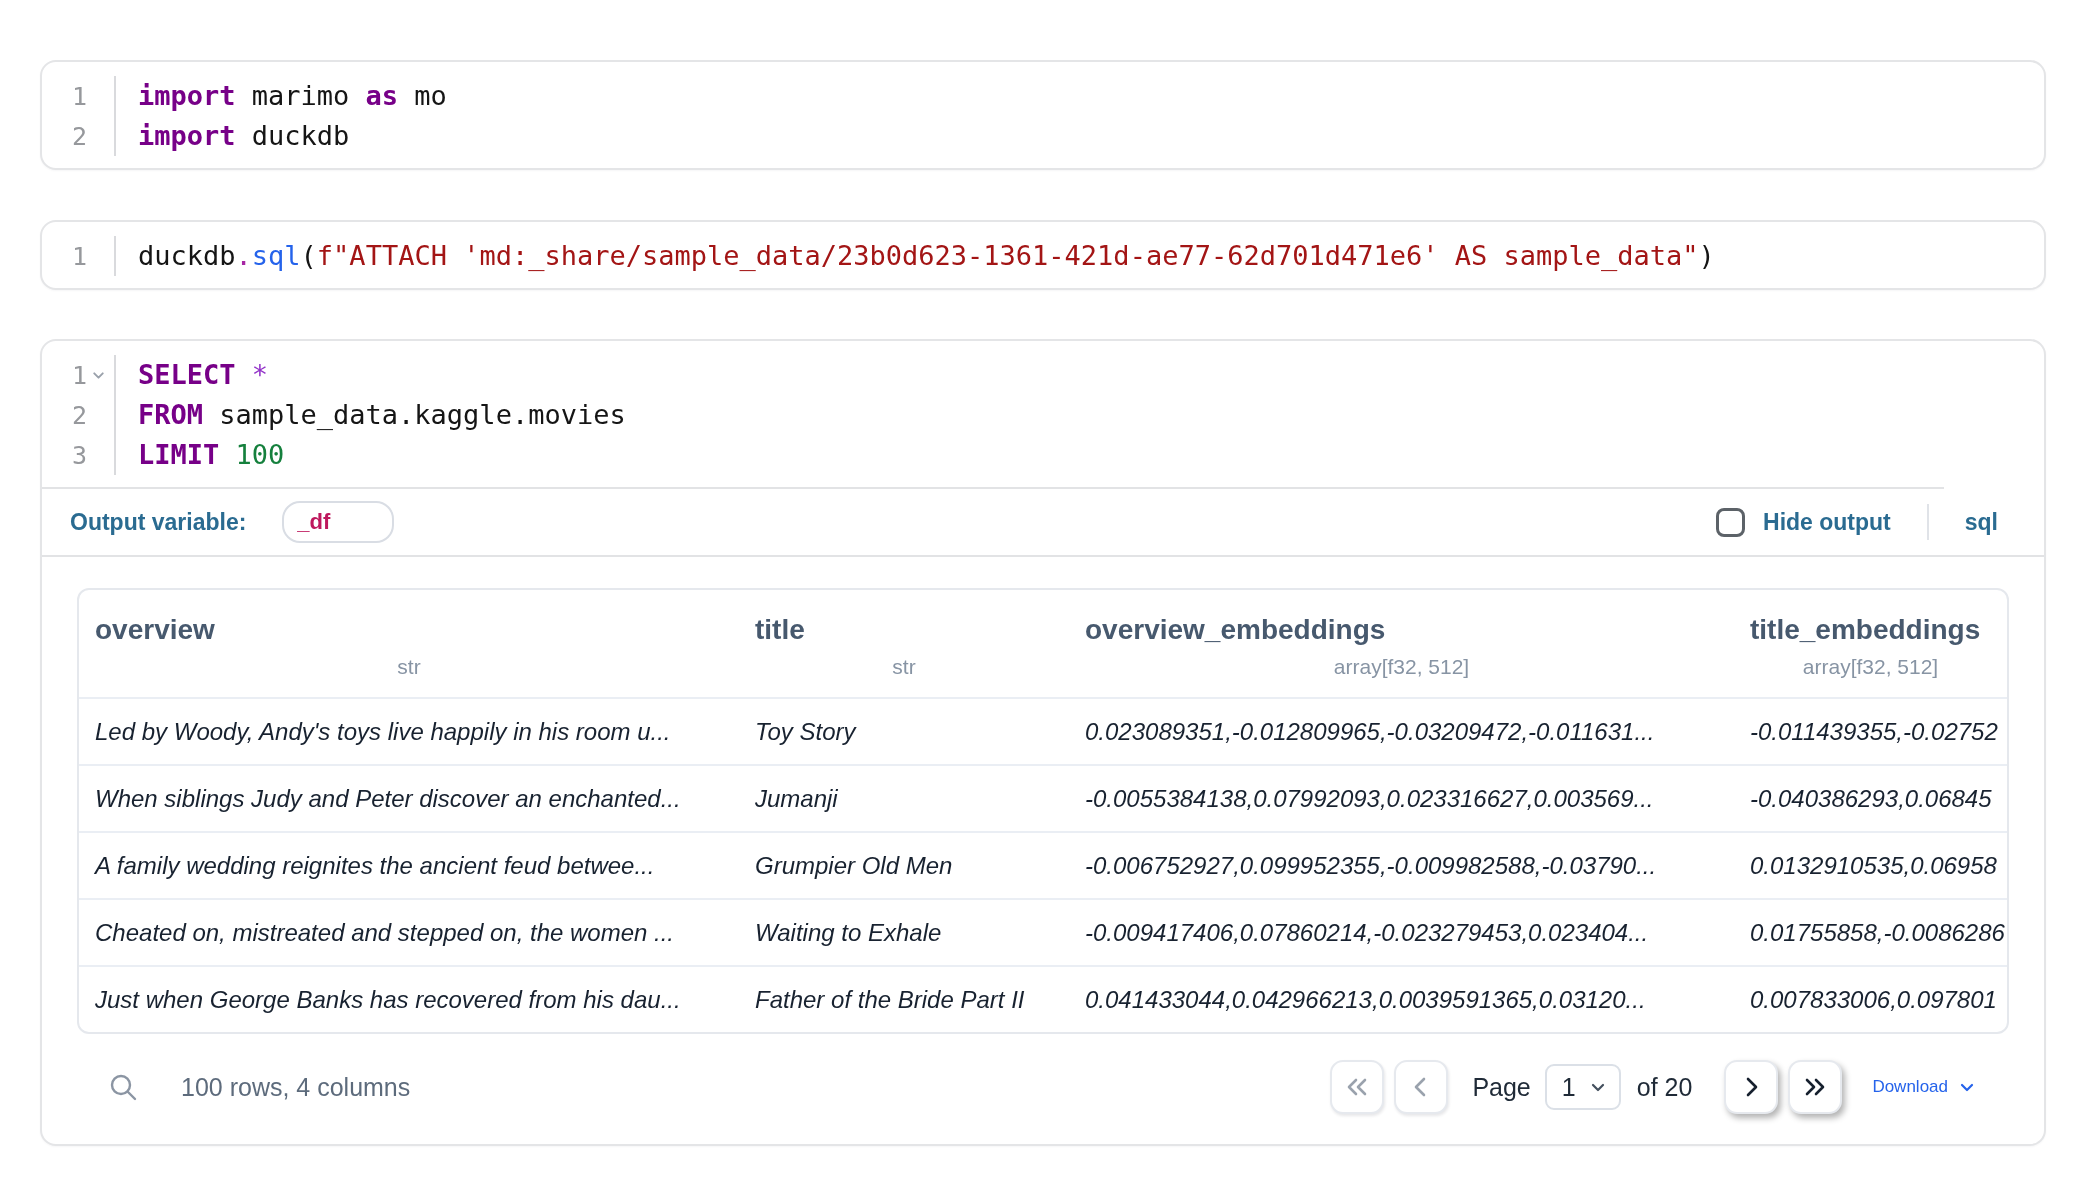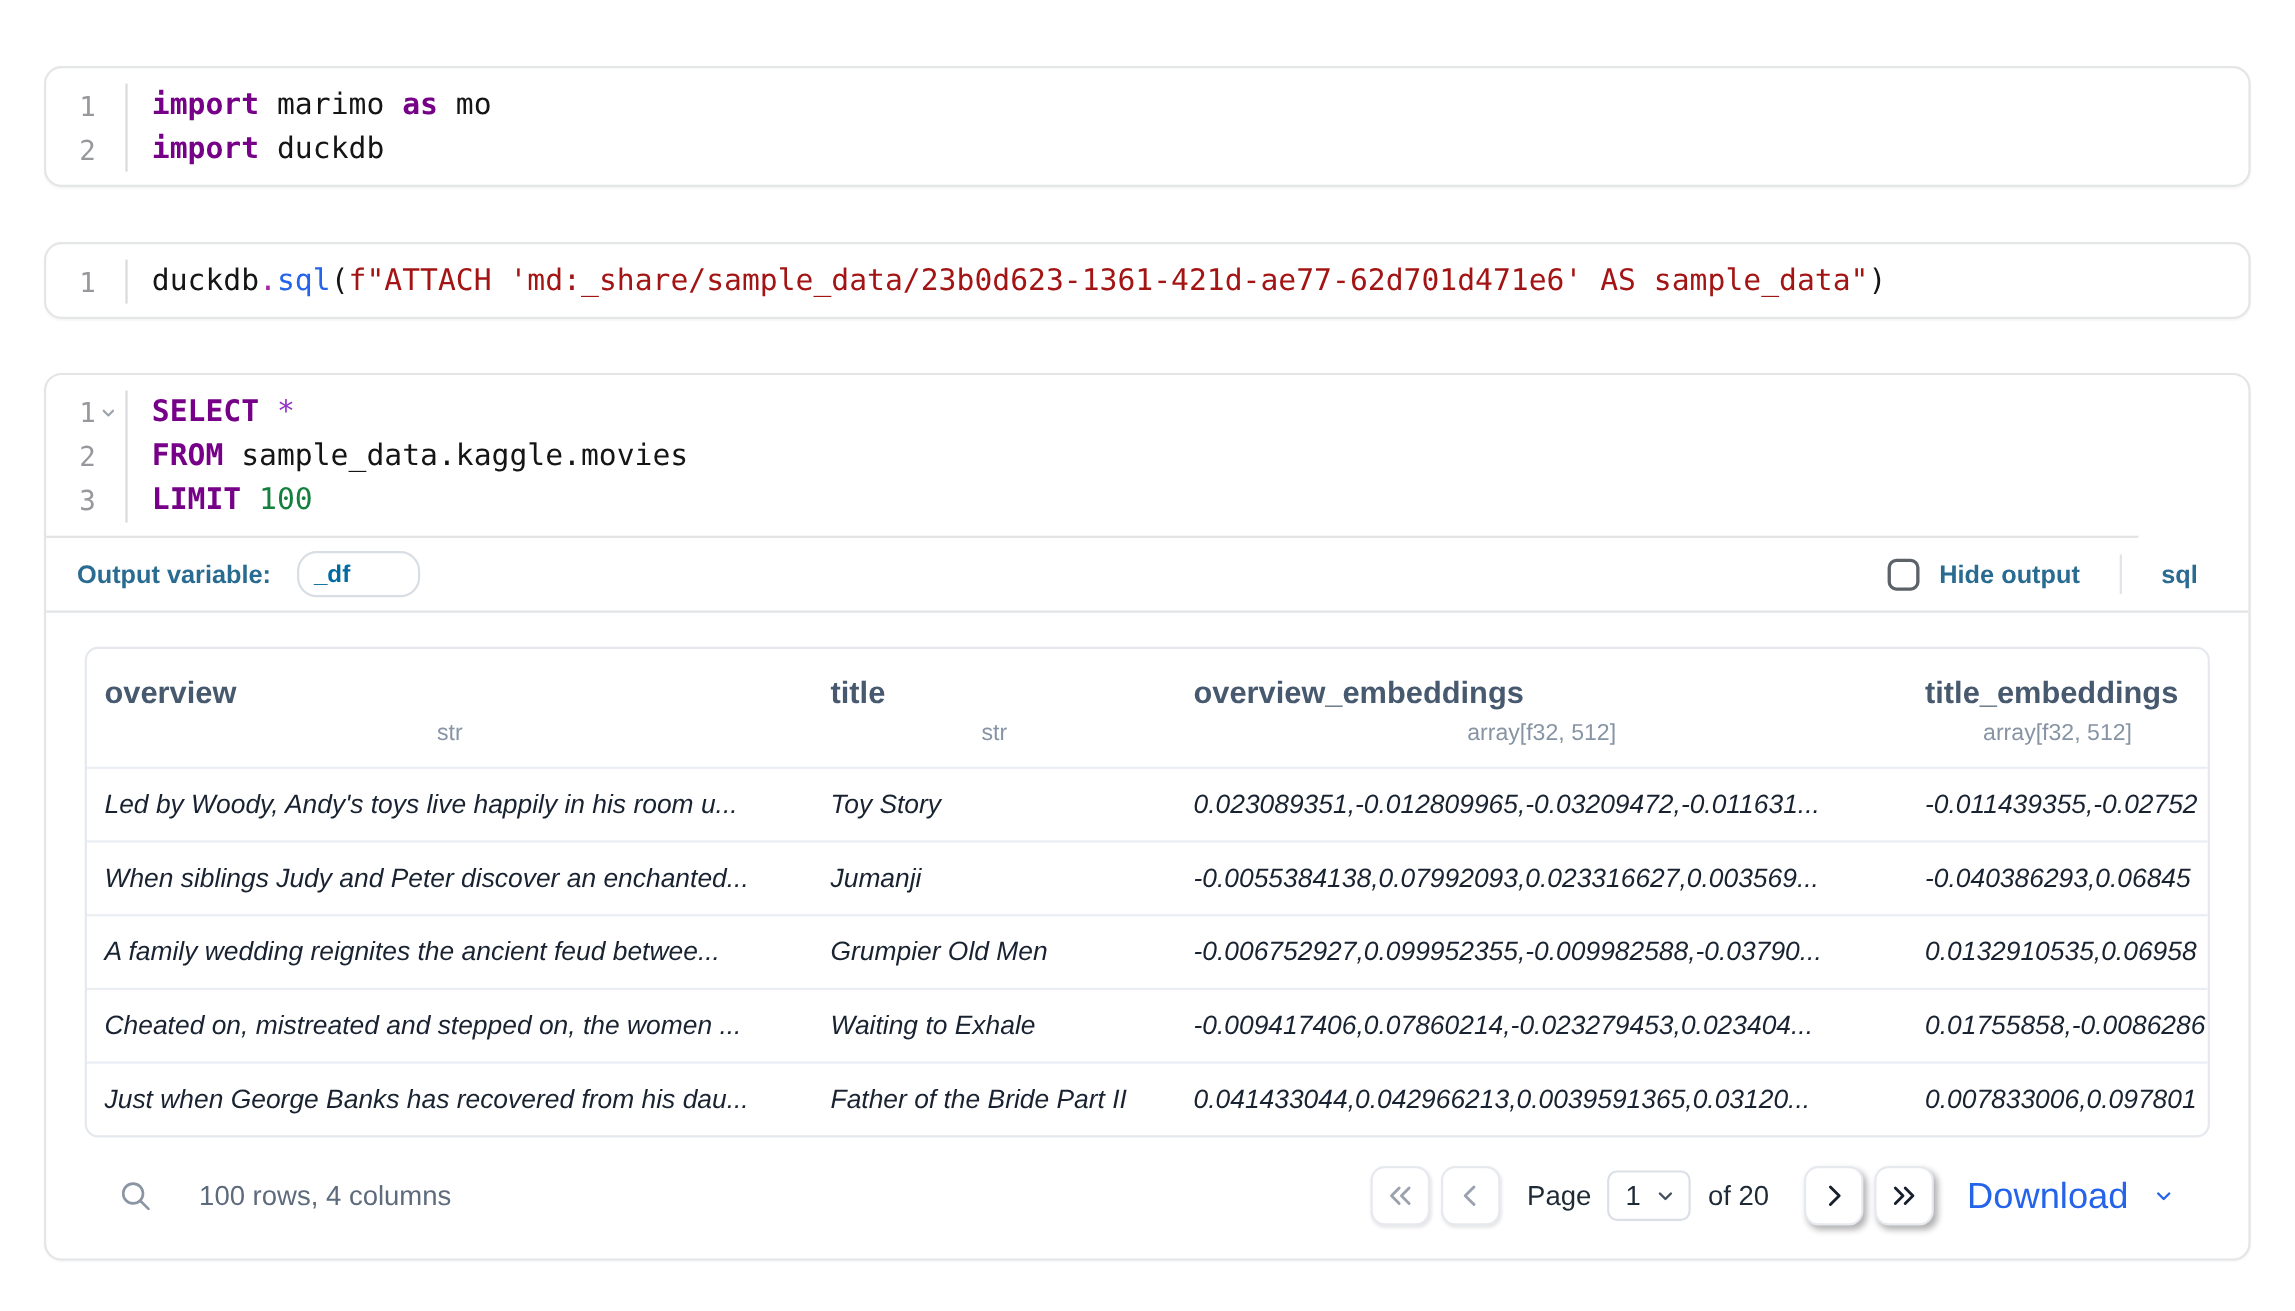--- a/index.html
+++ b/index.html
@@ -29,23 +29,23 @@
   .tok-str { color: #a31515; }
   .tok-op  { color: #9333c9; }
   .tok-num { color: #15803d; }
 
   
   .hdivider { border-top: 2px solid #e2e3e5; }
   .hdivider.short { margin-right: 100px; }
 
   .output-bar { display: flex; align-items: center; height: 66px; padding: 0 28px; }
   .ov-label { font-size: 23px; font-weight: bold; color: #2a6b91; }
-  .ov-input { margin-left: 24px; width: 112px; height: 42px; border: 2px solid #d9dde4;
+  .ov-input { margin-left: 36px; width: 112px; height: 42px; border: 2px solid #d9dde4;
     border-radius: 18px; display: flex; align-items: center; padding: 0 13px;
-    font-size: 22px; font-weight: bold; color: #0369a1; background: #fff; }
+    font-size: 22px; font-weight: bold; color: #be185d; background: #fff; }
   .spacer { flex: 1; }
   .checkbox { width: 29px; height: 29px; border: 3px solid #5c6268; border-radius: 8px;
     background: #fff; cursor: pointer; }
   .hide-label { margin-left: 18px; font-size: 23px; font-weight: bold; color: #2a6b91; cursor: pointer; }
   .vdiv { width: 2px; height: 36px; background: #e0e3e8; margin: 0 36px; }
   .lang-label { font-size: 23px; font-weight: bold; color: #2a6b91; margin-right: 18px; cursor: pointer; }
 
   
   .table-card { margin: 31px 35px 0 35px; border: 2px solid #e5e8ed; border-radius: 12px;
     overflow: hidden; background: #fff; }
@@ -63,22 +63,22 @@
   .summary { margin-left: 42px; font-size: 25px; color: #5d6b7c; }
   .pgbtn { width: 54px; height: 54px; border: 2px solid #e6e9ee; border-radius: 13px; background: #fff;
     display: flex; align-items: center; justify-content: center; margin-left: 10px; cursor: pointer;
     box-shadow: 1px 2px 3px rgba(16,24,40,.10); color: #9aa2ad; }
   .pgbtn.active { color: #16202e; box-shadow: 3px 4px 6px rgba(0,0,0,.30); }
   .page-label { margin: 0 14px 0 24px; font-size: 25px; color: #1f2a37; }
   .page-select { width: 76px; height: 46px; border: 2px solid #dbe0e7; border-radius: 9px;
     display: flex; align-items: center; justify-content: space-between; padding: 0 11px 0 15px;
     font-size: 25px; color: #1f2a37; background: #fff; cursor: pointer; }
   .of-label { margin: 0 22px 0 16px; font-size: 25px; color: #1f2a37; }
-  .download { margin-left: 30px; display: flex; align-items: center; gap: 22px; background: none;
-    border: none; cursor: pointer; font-size: 33px; color: #2563eb; font-family: inherit; }
+  .download { margin-left: 30px; display: flex; align-items: center; gap: 9px; background: none;
+    border: none; cursor: pointer; font-size: 17px; color: #2563eb; font-family: inherit; }
 </style>
 </head>
 <body>
 
 <div class="cell cell-1">
   <div class="editor">
     <div class="gutter">
         <div class="ln">
           <span>1</span>
           <span class="fold"></span>

